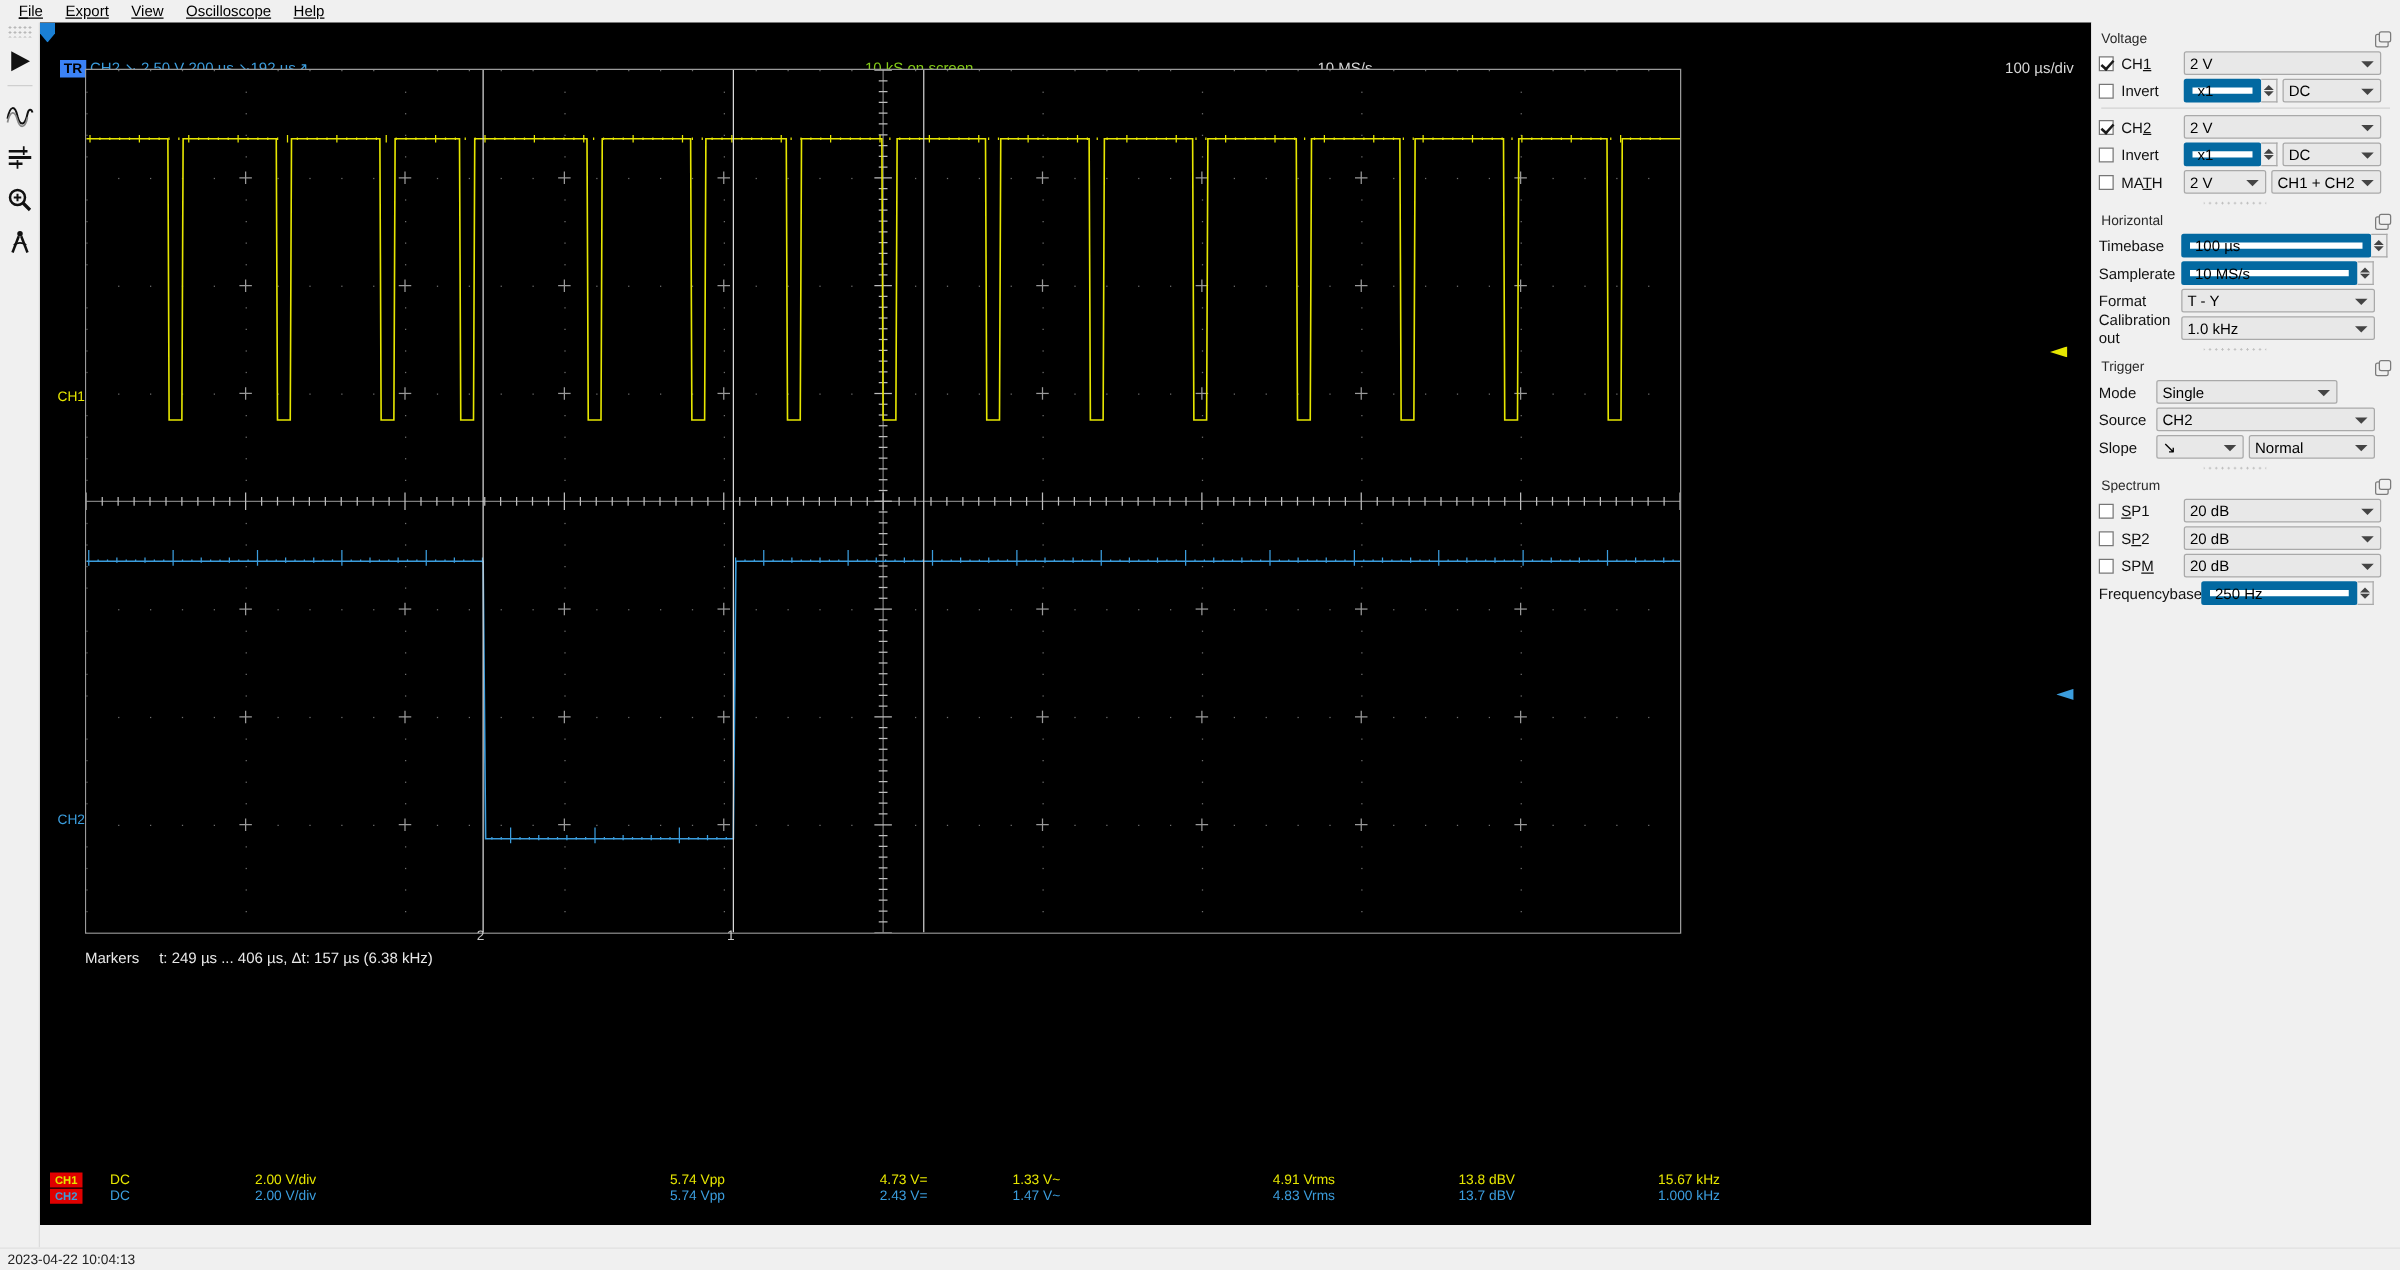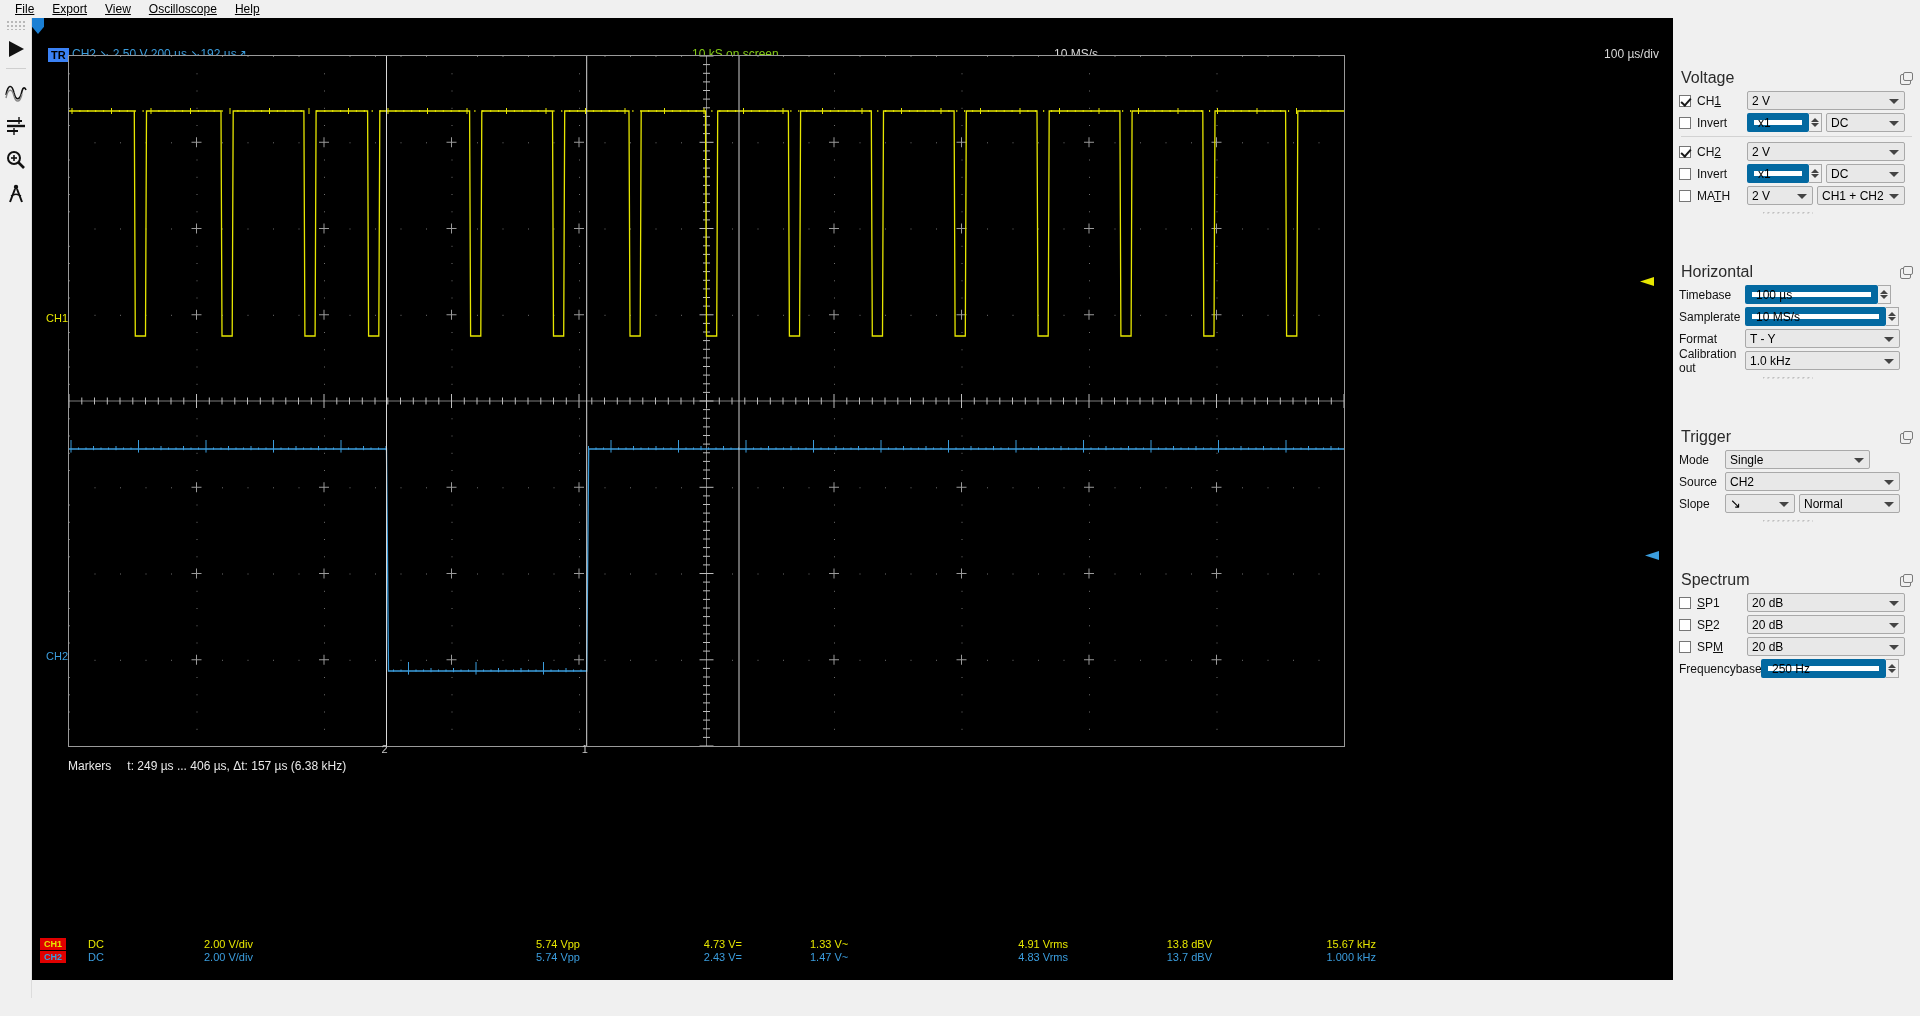--- a/index.html
+++ b/index.html
@@ -98,21 +98,21 @@
   .mc-freq     { left:1268px; text-align:right; width:76px; }
 
   
   #rightpanel {
     position:absolute; left:1673px; top:18px; width:247px; height:980px;
     background:#f0f0f0; padding:4px 6px 0 6px;
   }
   .group { margin-bottom:2px; }
   .group-head {
     display:flex; align-items:center; justify-content:space-between;
-    font-size:16px; color:#2a2a2a; padding:3px 2px 4px 2px;margin-top:44px;
+    font-size:11px; color:#2a2a2a; padding:3px 2px 4px 2px;
   }
   .pop-icon { width:12px; height:12px; position:relative; opacity:.75; }
   .pop-icon:before{ content:""; position:absolute; left:0; top:2px; width:9px; height:9px; border:1px solid #555; border-radius:2px;}
   .pop-icon:after{ content:""; position:absolute; left:3px; top:0px; width:8px; height:7px; border:1px solid #555; border-radius:2px; background:#f0f0f0;}
   .row { display:flex; align-items:center; margin-bottom:3px; height:19px; }
   .lbl { font-size:12px; color:#111; }
   .cb { width:12px; height:12px; border:1px solid #767676; background:#fff;
         margin-right:6px; position:relative; flex:0 0 auto; }
   .cb.on:after {
     content:""; position:absolute; left:3px; top:0px; width:4px; height:8px;
@@ -1612,21 +1612,21 @@
     <div class="dotsep"></div>
 
     <div class="group">
       <div class="group-head">
         <span>Horizontal</span>
         <span class="pop-icon"></span>
       </div>
 
       <div class="row">
         <span class="lbl" style="width:66px">Timebase</span>
-        <div class="txtfield" style="width:133px">
+        <div class="txtfield" style="width:152px">
           <span>100 µs</span>
         </div>
         <div class="spin">
             <span class="up"></span>
             <span class="dn"></span>
           </div>
       </div>
 
       <div class="row">
         <span class="lbl" style="width:66px">Samplerate</span>
@@ -1734,13 +1734,16 @@
           <span>250 Hz</span>
         </div>
         <div class="spin">
             <span class="up"></span>
             <span class="dn"></span>
           </div>
       </div>
     </div>
   </div>
 
+  <div id="statusbar">
+    <span>2023-04-22 10:04:13</span>
+  </div>
 </div>
 
 </body></html>

